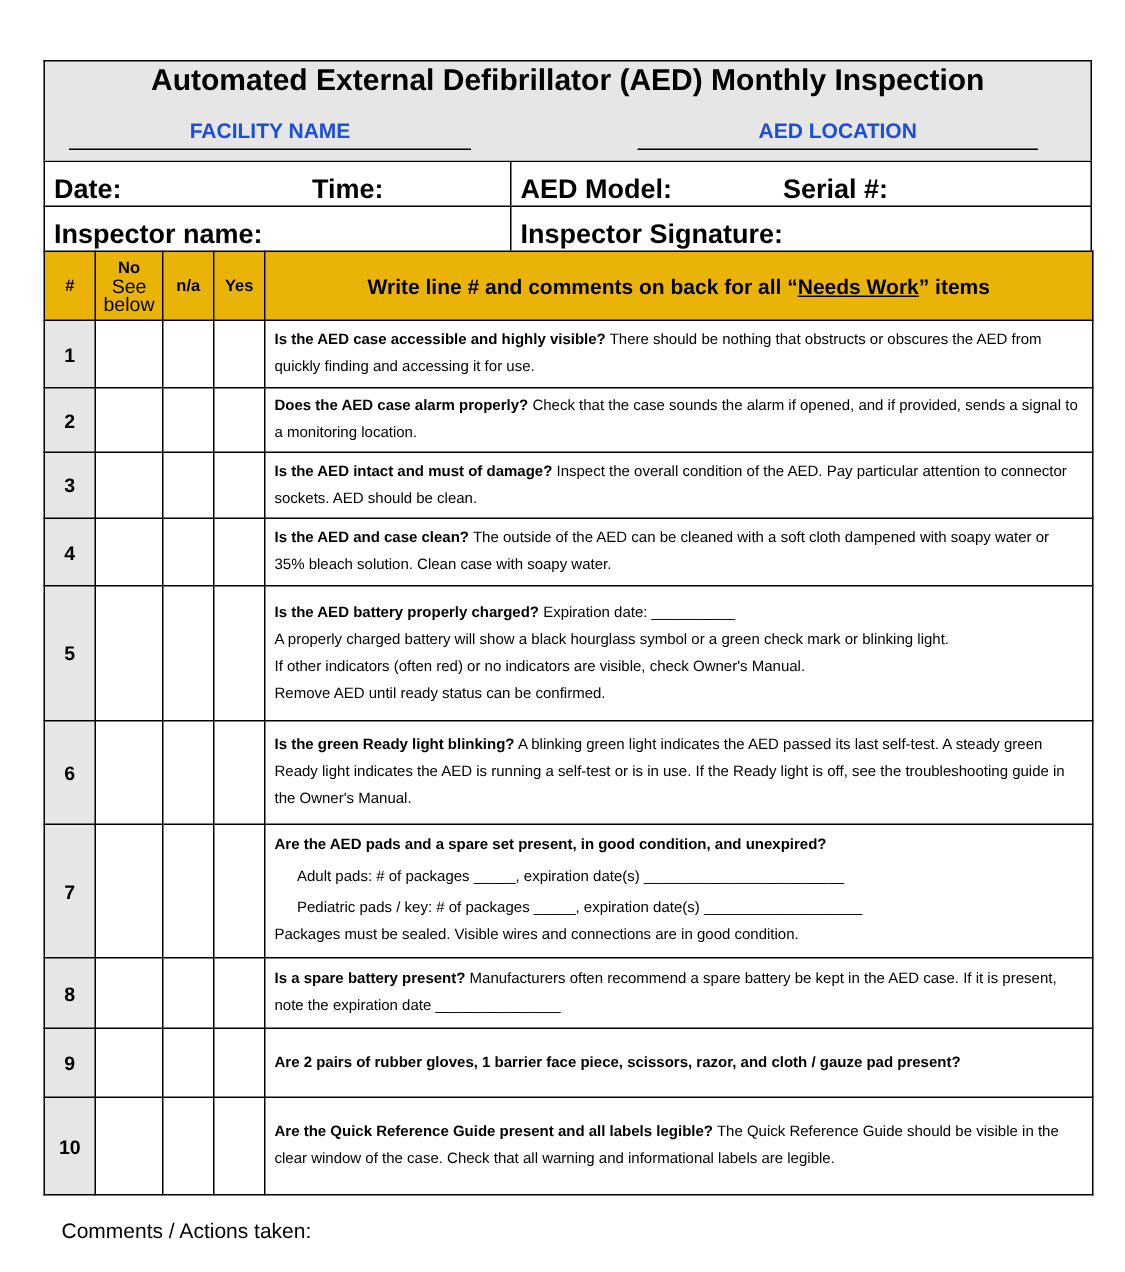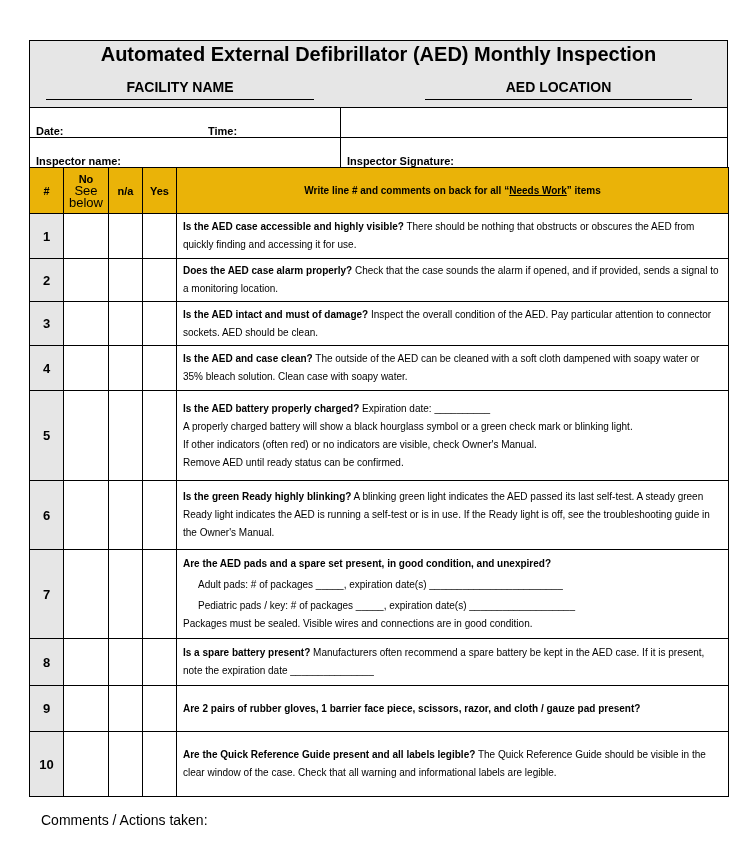--- a/index.html
+++ b/index.html
@@ -1,32 +1,32 @@
 <!DOCTYPE html>
 <html><head>
 <meta charset="utf-8">
 <style>
   html, body { margin: 0; padding: 0; background: #ffffff; }
   body { width: 750px; height: 848px; position: relative; font-family: "Liberation Sans", sans-serif; color: #000; }
   .form { position: absolute; left: 29px; top: 40px; width: 699px; }
   .titlebox { background: #e6e6e6; border: 1px solid #000; border-bottom: none; height: 66px; position: relative; }
   .title { position: absolute; left: 0; right: 0; top: 2px; text-align: center; font-weight: bold; font-size: 20px; }
-  .fac { position: absolute; top: 38px; font-weight: bold; font-size: 14px; color: #000000; text-align: center; }
+  .fac { position: absolute; top: 38px; font-weight: bold; font-size: 14px; color: #1d4ed8; text-align: center; }
   .fac .line { position: absolute; left: 0; right: 0; bottom: -5px; border-bottom: 1.5px solid #000; }
   .fac1 { left: 16px; width: 268px; }
   .fac2 { left: 395px; width: 267px; }
   .inforow { border: 1px solid #000; border-bottom: none; height: 29px; display: flex; }
   .inforow .half { position: relative; height: 100%; }
   .inforow .left { width: 310px; border-right: 1px solid #000; }
   .inforow .right { flex: 1; }
-  .lbl { position: absolute; bottom: 0px; font-weight: bold; font-size: 11px; }
+  .lbl { position: absolute; bottom: 0px; font-weight: bold; font-size: 18px; }
   table { border-collapse: collapse; width: 700px; table-layout: fixed; }
   td, th { border: 1px solid #000; padding: 0; }
   th { background: #eab308; font-weight: bold; font-size: 11px; }
-  .hdr-main { font-size: 10px; }
+  .hdr-main { font-size: 14px; }
   .hdr-main u { text-decoration: underline; }
   .num { background: #e6e6e6; text-align: center; font-weight: bold; font-size: 13px; }
   .desc { font-size: 10px; line-height: 18px; padding: 3px 6px 3px 6px; vertical-align: middle; }
   .desc b { font-weight: bold; }
   .indent { padding-left: 15px; display: block; }
   .spaced { margin: 3px 0; display: block; }
   .subsmall { font-weight: normal; font-size: 13px; line-height: 12px; display: block; }
   .comments { position: absolute; left: 41px; top: 812px; font-size: 14px; }
 </style>
 </head>
@@ -42,20 +42,24 @@
     <div class="fac fac2">
       <span>AED LOCATION</span>
       <div class="line"></div>
     </div>
   </div>
 
   <div class="inforow">
     <div class="half left">
       <span class="lbl" style="left:6px">Date:</span>
       <span class="lbl" style="left:178px">Time:</span>
+    </div>
+    <div class="half right">
+      <span class="lbl" style="left:6px">AED Model:</span>
+      <span class="lbl" style="left:181px">Serial #:</span>
     </div>
   </div>
   <div class="inforow">
     <div class="half left">
       <span class="lbl" style="left:6px">Inspector name:</span>
     </div>
     <div class="half right">
       <span class="lbl" style="left:6px">Inspector Signature:</span>
     </div>
   </div>
@@ -115,21 +119,21 @@
           <td></td>
           <td></td>
           <td></td>
           <td class="desc"><b>Is the AED battery properly charged?</b><span>  Expiration date:  __________</span><span style="display:block">A properly charged battery will show a black hourglass symbol or a green check mark or blinking light.</span><span style="display:block">If other indicators (often red) or no indicators are visible, check Owner's Manual.</span><span style="display:block">Remove AED until ready status can be confirmed.</span></td>
         </tr>
         <tr style="height: 69px;">
           <td class="num">6</td>
           <td></td>
           <td></td>
           <td></td>
-          <td class="desc"><b>Is the green Ready highly blinking?</b><span>  A blinking green light indicates the AED passed its last self-test.  A steady green Ready light indicates the AED is running a self-test or is in use.  If the Ready light is off, see the troubleshooting guide in the Owner's Manual.</span></td>
+          <td class="desc"><b>Is the green Ready light blinking?</b><span>  A blinking green light indicates the AED passed its last self-test.  A steady green Ready light indicates the AED is running a self-test or is in use.  If the Ready light is off, see the troubleshooting guide in the Owner's Manual.</span></td>
         </tr>
         <tr style="height: 89px;">
           <td class="num">7</td>
           <td></td>
           <td></td>
           <td></td>
           <td class="desc"><b>Are the AED pads and a spare set present, in good condition, and unexpired?</b><span class="indent spaced">Adult pads:  # of packages _____, expiration date(s) ________________________</span><span class="indent">Pediatric pads / key:  # of packages _____, expiration date(s) ___________________</span><span style="display:block">Packages must be sealed.  Visible wires and connections are in good condition.</span></td>
         </tr>
         <tr style="height: 47px;">
           <td class="num">8</td>

